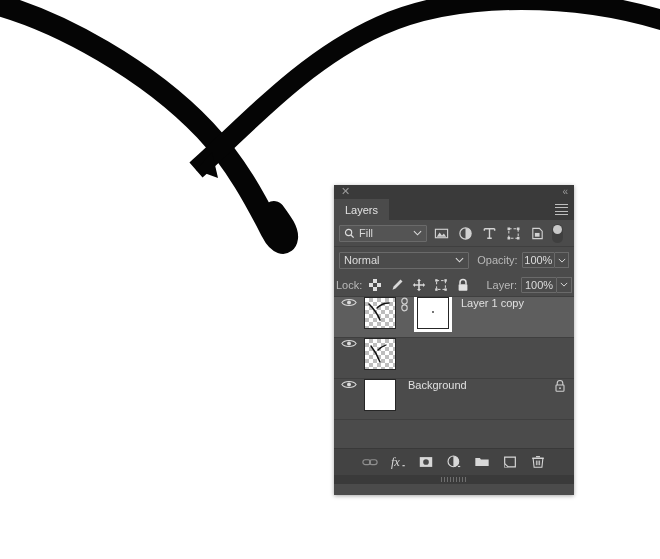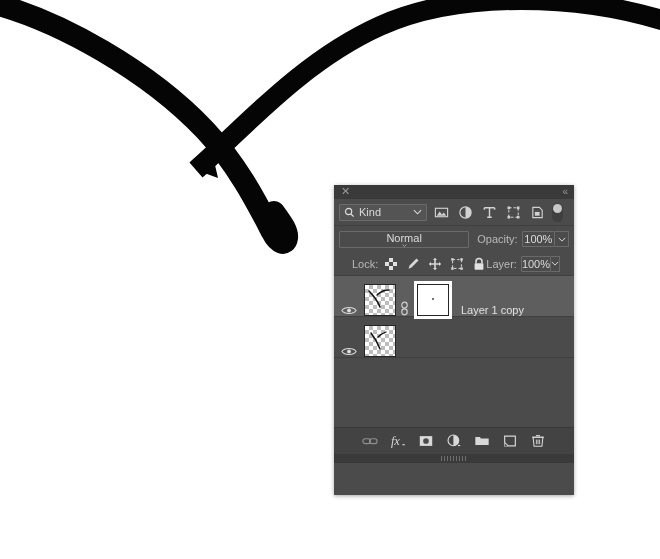--- a/index.html
+++ b/index.html
@@ -153,21 +153,20 @@
   .blend-select {
     width: 140px;
     height: 17px;
     background: #4b4b4b;
     border: 1px solid #6a6a6a;
     border-radius: 1px;
     display: flex;
     align-items: center;
     padding: 0 4px;
     box-sizing: border-box;
-    flex-direction: column;
   }
   .blend-select .label { flex: 1; font-size: 11px; color: #dcdcdc; }
   .small-label { font-size: 11px; color: #b9b9b9; margin-left: 8px; }
   .num-field {
     margin-left: 4px;
     width: 36px;
     height: 16px;
     border: 1px solid #6a6a6a;
     border-radius: 1px;
     display: flex;
@@ -184,38 +183,38 @@
     box-sizing: border-box;
     display: flex; align-items: center; justify-content: center;
   }
 
   
   .lock-row {
     height: 24px;
     background: #4b4b4b;
     display: flex;
     align-items: center;
-    padding: 0 18px;
+    padding: 0 2px;
     box-sizing: border-box;
     border-bottom: 1px solid #3f3f3f;
   }
   .lock-row .lock-text { font-size: 11px; color: #b9b9b9; margin-right: 6px; }
   .lock-icons { display: flex; align-items: center; gap: 8px; }
   .lock-icons .lic { width: 14px; height: 14px; display:block; }
 
   
   .layer-list {
     background: #4b4b4b;
     height: 151px;
     overflow: hidden;
   }
   .layer-row {
     height: 41px;
     display: flex;
-    align-items: flex-end;
+    align-items: flex-start;
     border-bottom: 1px solid #3f3f3f;
     padding: 0 6px 0 0;
     box-sizing: border-box;
     position: relative;
   }
   .layer-row.selected { background: #5e5e5e; }
   .eye-cell {
     width: 30px;
     display: flex;
     align-items: center;
@@ -319,28 +318,39 @@
   </svg>
 </div>
 
 <div id="layers-panel">
 
   <div class="panel-titlebar">
     <div class="close-x">✕</div>
     <div class="collapse-chevrons">«</div>
   </div>
 
+  <div class="panel-tabrow">
+    <div class="panel-tab">
+      <span>Layers</span>
+    </div>
+    <div class="panel-menu-btn">
+      <i></i>
+        <i></i>
+        <i></i>
+        <i></i>
+    </div>
+  </div>
 
   <div class="filter-row">
     <div class="kind-select">
       <svg class="fic" width="11" height="11" viewBox="0 0 12 12">
         <circle cx="5" cy="5" r="3.4" fill="none" stroke="#dcdcdc" stroke-width="1.3"></circle>
         <line x1="7.6" y1="7.6" x2="10.5" y2="10.5" stroke="#dcdcdc" stroke-width="1.4"></line>
       </svg>
-      <span class="label">Kind</span>
+      <span class="label">Fill</span>
       <svg width="9" height="6" viewBox="0 0 10 6">
         <path d="M1 1 L5 5 L9 1" fill="none" stroke="#dcdcdc" stroke-width="1.2"></path>
       </svg>
     </div>
     <div class="filter-icons">
       <svg class="fic" viewBox="0 0 16 16">
         <rect x="1.5" y="3.5" width="13" height="9" fill="none" stroke="#d2d2d2" stroke-width="1.2"></rect>
         <path d="M3 11.5 L6 7 L8.5 10 L10.5 8 L13 11.5 Z" fill="#d2d2d2"></path>
       </svg>
       <svg class="fic" viewBox="0 0 16 16">
@@ -456,20 +466,37 @@
         </svg>
       </div>
       <div class="thumb">
         <svg width="30" height="30" viewBox="0 0 30 30">
           <path d="M6 7 C10 12, 13 18, 15 23" fill="none" stroke="#111" stroke-width="1.5" stroke-linecap="round"></path>
           <path d="M13 11 C15 9, 18 7, 21 6" fill="none" stroke="#111" stroke-width="1.3" stroke-linecap="round"></path>
         </svg>
       </div>
     </div>
 
+    <div class="layer-row">
+      <div class="eye-cell">
+        <svg width="16" height="11" viewBox="0 0 18 12">
+          <path d="M1 6 C4 1.6, 14 1.6, 17 6 C14 10.4, 4 10.4, 1 6 Z" fill="none" stroke="#dcdcdc" stroke-width="1.2"></path>
+          <circle cx="9" cy="6" r="2.2" fill="#dcdcdc"></circle>
+        </svg>
+      </div>
+      <div class="thumb solid-white"></div>
+      <div class="layer-name">Background</div>
+      <div class="row-lock">
+        <svg width="12" height="14" viewBox="0 0 12 14">
+          <path d="M3.2 6 L3.2 4.3 A2.8 2.8 0 0 1 8.8 4.3 L8.8 6" fill="none" stroke="#cfcfcf" stroke-width="1.1"></path>
+          <rect x="2" y="6" width="8" height="6.2" rx="0.8" fill="none" stroke="#cfcfcf" stroke-width="1.1"></rect>
+          <circle cx="6" cy="9.2" r="0.9" fill="#cfcfcf"></circle>
+        </svg>
+      </div>
+    </div>
 
     <div class="list-filler"></div>
   </div>
 
   <div class="panel-bottombar">
     <svg class="bic" viewBox="0 0 18 18">
       <rect x="1" y="6.5" width="8.5" height="5.5" rx="2.7" fill="none" stroke="#8f8f8f" stroke-width="1.3"></rect>
       <rect x="8.5" y="6.5" width="8.5" height="5.5" rx="2.7" fill="none" stroke="#8f8f8f" stroke-width="1.3"></rect>
     </svg>
     <svg class="bic" viewBox="0 0 18 18">

